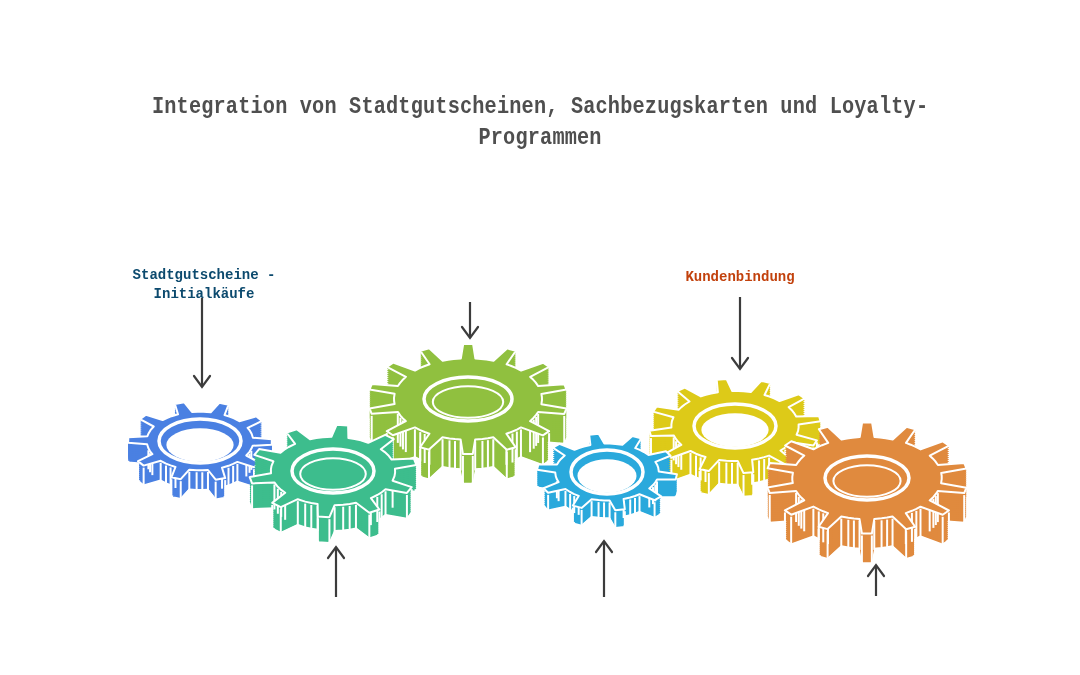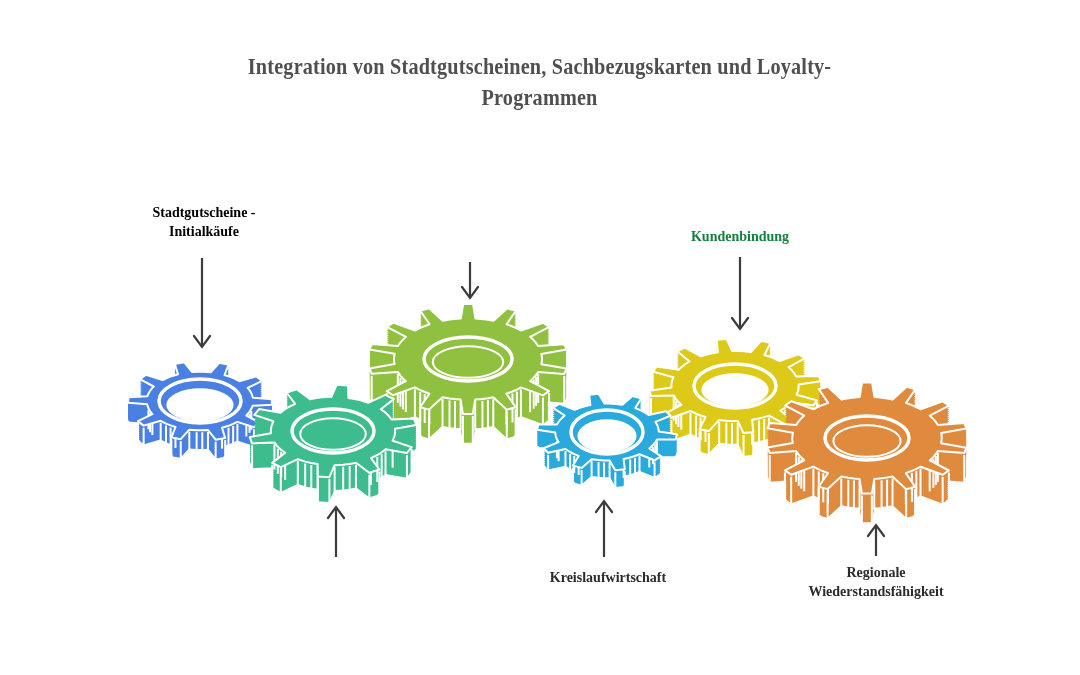--- a/index.html
+++ b/index.html
@@ -1,21 +1,22 @@
 <!DOCTYPE html>
 <html><head>
 <meta charset="utf-8">
 <style>
   html,body{margin:0;padding:0;background:#ffffff;}
   #stage{
     position:relative;
     width:1080px;height:615px;
     background:#ffffff;
     overflow:hidden;
-    font-family:Liberation Serif, serif;
+    font-family:Liberation Mono, monospace;
+    margin-top:40px;
   }
   .title{
     position:absolute;left:0;right:0;top:52px;
     text-align:center;
   }
   .title-inner{
     display:inline-block;
     font-size:23px;
     font-weight:bold;
     line-height:1.33;
@@ -348,19 +349,16 @@
       </g>
       <g>
         <line x1="740" y1="257" x2="740" y2="329" stroke="#3c3c3c" stroke-width="2.2"></line>
         <path d="M 732 318 L 740 329 L 748 318" fill="none" stroke="#3c3c3c" stroke-width="2.2" stroke-linecap="round"></path>
       </g>
       <g>
         <line x1="876" y1="556" x2="876" y2="525" stroke="#3c3c3c" stroke-width="2.2"></line>
         <path d="M 868 536 L 876 525 L 884 536" fill="none" stroke="#3c3c3c" stroke-width="2.2" stroke-linecap="round"></path>
       </g>
     </svg>
-<div class="gear-label" style="left: 54px; top: 204px; color: #000000;">Stadtgutscheine -
+<div class="gear-label" style="left: 54px; top: 226px; color: #0c4a6e;">Stadtgutscheine -
 Initialkäufe</div>
-    <div class="gear-label" style="left: 458px; top: 569px; color: rgb(43, 43, 43);">Kreislaufwirtschaft</div>
-    <div class="gear-label" style="left: 590px; top: 228px; color: #15803d;">Kundenbindung</div>
-    <div class="gear-label" style="left: 726px; top: 564px; color: rgb(43, 43, 43);">Regionale
-Wiederstandsfähigkeit</div>
+    <div class="gear-label" style="left: 590px; top: 228px; color: #c2410c;">Kundenbindung</div>
   </div>
 
 </body></html>

